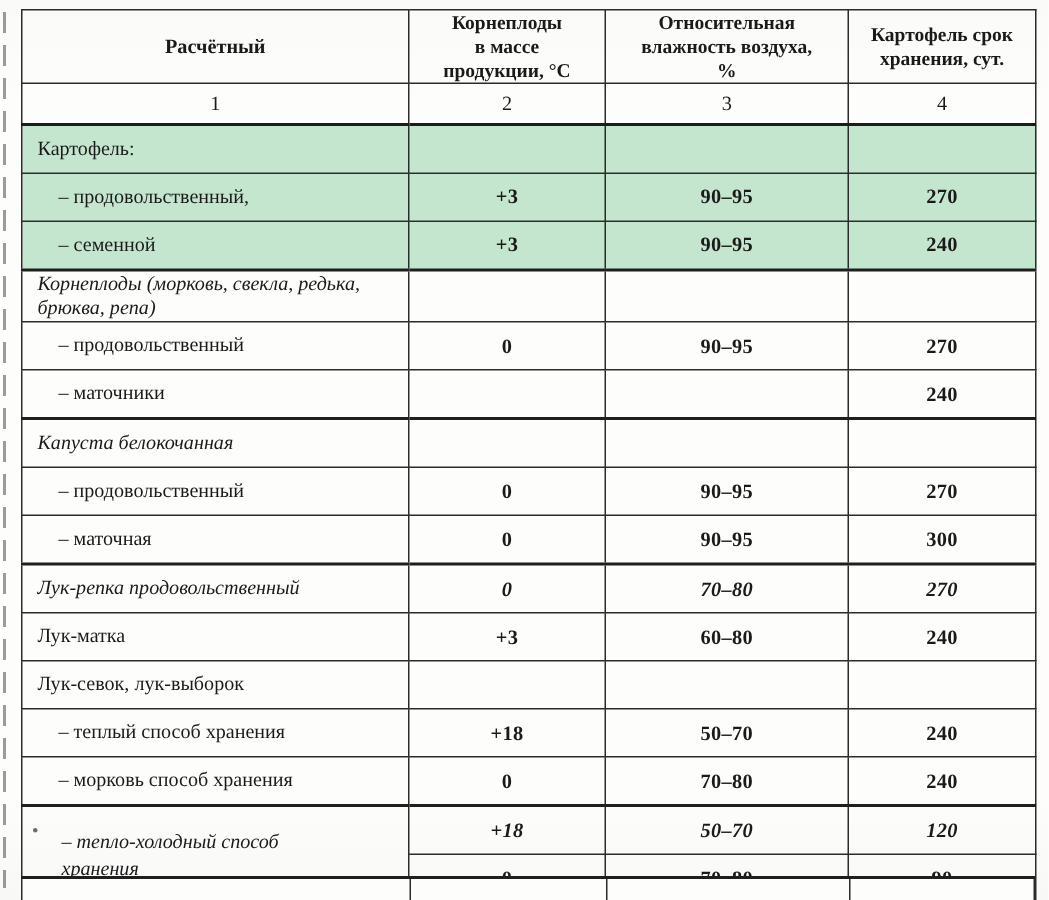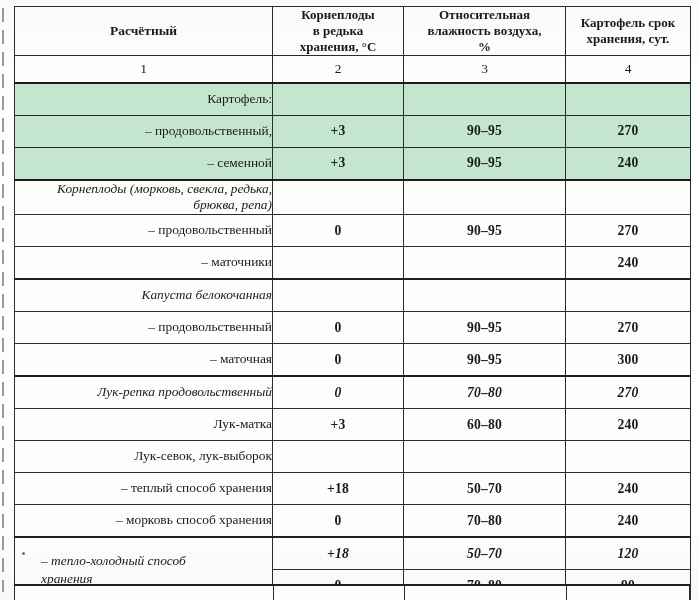--- a/index.html
+++ b/index.html
@@ -88,26 +88,26 @@
     text-align: center;
     font-size: 13.5px;
     height: 26px;
     border-top-width: 1px;
     border-bottom-width: 2px;
     border-bottom-color: #1c1c1c;
   }
 
   
   td.prod {
-    text-align: right;
+    text-align: left;
     padding: 4px 6px 5px 10px;
     line-height: 1.25;
     font-size: 13.4px;
   }
-  td.prod.indent { padding-left: 36px; }
+  td.prod.indent { padding-left: 24px; }
   td.prod.group  { padding-left: 10px; }
 
   td.val {
     text-align: center;
     font-size: 13.6px;
     font-weight: 600;
     letter-spacing: .2px;
   }
   td.val.empty { font-size: 0; }
 
@@ -185,22 +185,22 @@
         <col class="c-term">
     </colgroup>
 
     <thead>
       <tr>
         <th class="h-prod">
           <div>Расчётный</div>
         </th>
         <th>
           <div>Корнеплоды</div>
-          <div>в редька</div>
-          <div>хранения, °C</div>
+          <div>в массе</div>
+          <div>продукции, °C</div>
         </th>
         <th>
           <div>Относительная</div>
           <div>влажность воздуха,</div>
           <div>%</div>
         </th>
         <th>
           <div>Картофель срок</div>
           <div>хранения, сут.</div>
         </th>

